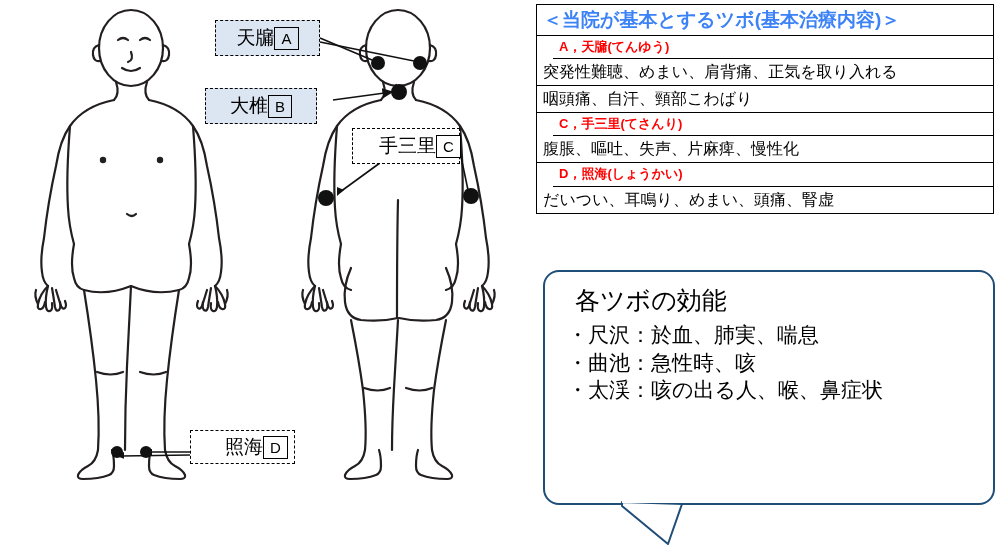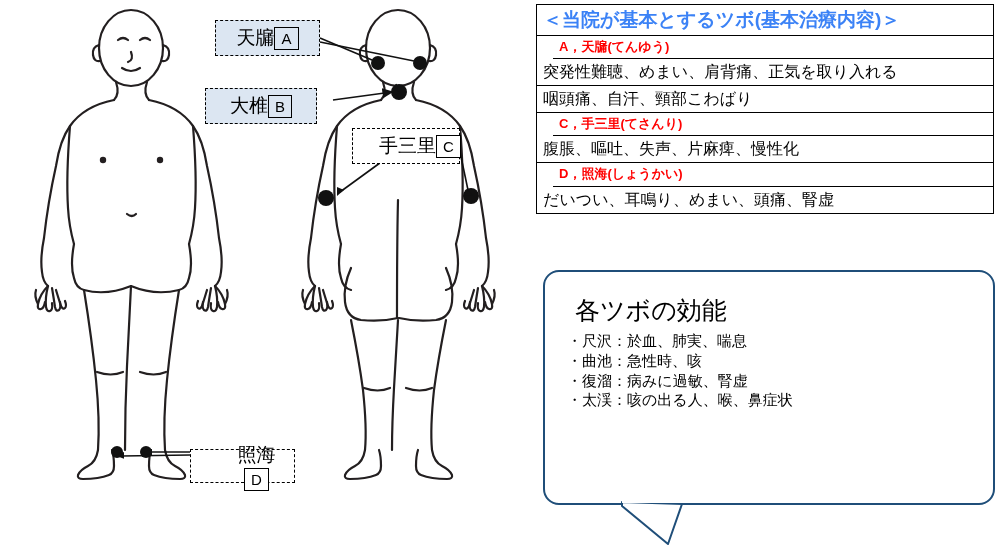--- a/index.html
+++ b/index.html
@@ -43,21 +43,21 @@
     font-size: 15px;
     line-height: 1;
     padding: 3px 6px;
   }
   .callout.plain { background: #ffffff; padding-left: 36px; }
   .callout.plain .tag { background: #ffffff; }
 
   #c-tenyu  { left: 215px; top: 20px;  width: 105px; height: 36px; }
   #c-daitsui{ left: 205px; top: 88px;  width: 112px; height: 36px; }
   #c-tesanri{ left: 352px; top: 128px; width: 108px; height: 36px; }
-  #c-shokai { left: 190px; top: 449px; width: 105px; height: 34px; flex-direction: column; }
+  #c-shokai { left: 190px; top: 430px; width: 105px; height: 34px; }
 
   
   #table {
     position: absolute;
     left: 536px; top: 4px;
     width: 458px;
     border: 1px solid #000;
     background: #fff;
   }
   #table .row {
@@ -84,30 +84,30 @@
   }
 
   
   #bubble {
     position: absolute;
     left: 543px; top: 270px;
     width: 452px; height: 235px;
     border: 2px solid #1f4e79;
     border-radius: 16px;
     background: #ffffff;
-    padding: 20px 14px 0 16px;
+    padding: 10px 14px 0 16px;
   }
   #bubble .btitle {
     font-size: 25px;
     color: #000;
     margin: 2px 0 4px 14px;
   }
   #bubble ul { list-style: none; margin: 0; padding: 0; }
   #bubble li {
-    font-size: 15px;
+    font-size: 21px;
     color: #000;
     line-height: 1.32;
     margin-left: 6px;
     white-space: nowrap;
   }
   #tail { position: absolute; left: 620px; top: 500px; }
 
   #caption {
     position: absolute;
     left: 230px; top: 536px;
@@ -284,21 +284,20 @@
 
     <div class="row head">D，照海(しょうかい)</div>
     <div class="row body">だいつい、耳鳴り、めまい、頭痛、腎虚</div>
   </div>
 
   <div id="bubble">
     <div class="btitle">各ツボの効能</div>
     <ul>
       <li>・尺沢：於血、肺実、喘息</li>
       <li>・曲池：急性時、咳</li>
-      <li>・復溜：病みに過敏、腎虚</li>
       <li>・太渓：咳の出る人、喉、鼻症状</li>
     </ul>
   </div>
 
   <svg id="tail" width="120" height="48">
     <path d="M2 2 L2 6 L48 44 L62 4 Z" fill="#ffffff" stroke="#1f4e79" stroke-width="2" stroke-linejoin="round"></path>
     <path d="M2 1 L62 1" stroke="#ffffff" stroke-width="4"></path>
   </svg>
 
 </div>

